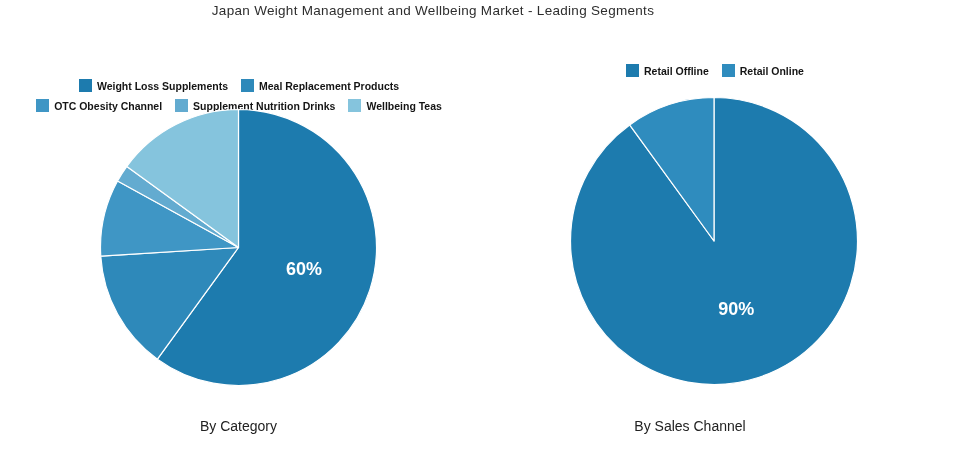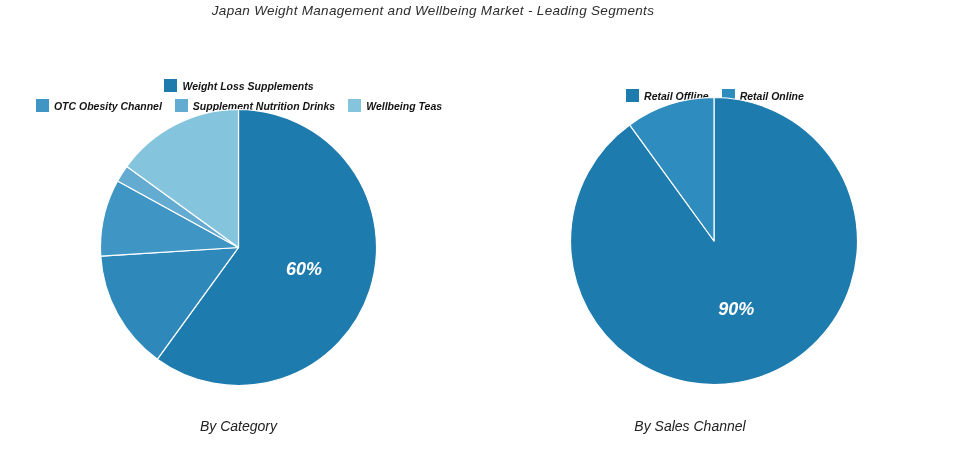--- a/index.html
+++ b/index.html
@@ -1,22 +1,22 @@
 <!DOCTYPE html>
 <html><head>
 <meta charset="utf-8">
 <style>
   html,body{margin:0;padding:0;background:#ffffff;}
   .canvas{position:relative;width:866px;height:454px;background:#ffffff;overflow:hidden;
-          font-family:"Liberation Sans",sans-serif;font-style:italic;}
+          font-family:"Liberation Sans",sans-serif;}
   .chart-title{position:absolute;top:3px;left:0;right:0;text-align:center;
                font-size:13.5px;font-weight:500;letter-spacing:.3px;color:#2d2d2d;}
   .legend{position:absolute;display:flex;flex-direction:column;align-items:center;gap:7px;}
   .legend-left{top:79px;left:0;width:478px;}
-  .legend-right{top:89px;left:524px;width:382px;}
+  .legend-right{top:64px;left:524px;width:382px;}
   .legend-row{display:flex;justify-content:center;align-items:center;gap:13px;}
   .legend-item{display:inline-flex;align-items:center;gap:5px;white-space:nowrap;}
   .swatch{display:inline-block;width:13px;height:13px;}
   .legend-label{font-size:10.5px;font-weight:700;color:#141414;}
   .pie{position:absolute;}
   .pie-pct{fill:#ffffff;font-weight:700;font-size:18px;font-family:"Liberation Sans",sans-serif;}
   .chart-caption{position:absolute;text-align:center;font-size:14px;color:#222222;}
   .caption-left{top:418px;left:99px;width:279px;}
   .caption-right{top:418px;left:545px;width:290px;}
   .source-text{position:absolute;top:439px;left:0;right:0;text-align:center;
@@ -27,20 +27,24 @@
 
 <div class="canvas">
 
   <div class="chart-title">Japan Weight Management and Wellbeing Market - Leading Segments</div>
 
   <div class="legend legend-left">
     <div class="legend-row">
       <span class="legend-item">
         <span class="swatch" style="background-color: rgb(29, 123, 174);"></span>
         <span class="legend-label">Weight Loss Supplements</span>
+      </span>
+      <span class="legend-item">
+        <span class="swatch" style="background-color: rgb(46, 137, 186);"></span>
+        <span class="legend-label">Meal Replacement Products</span>
       </span>
     </div>
     <div class="legend-row">
       <span class="legend-item">
         <span class="swatch" style="background-color: rgb(63, 150, 197);"></span>
         <span class="legend-label">OTC Obesity Channel</span>
       </span>
       <span class="legend-item">
         <span class="swatch" style="background-color: rgb(99, 171, 208);"></span>
         <span class="legend-label">Supplement Nutrition Drinks</span>

